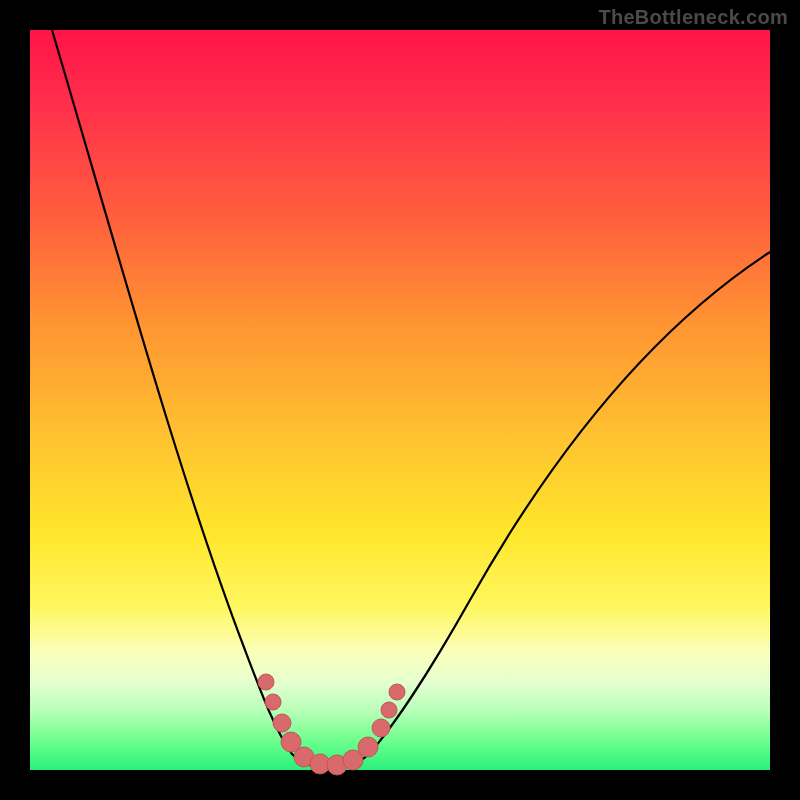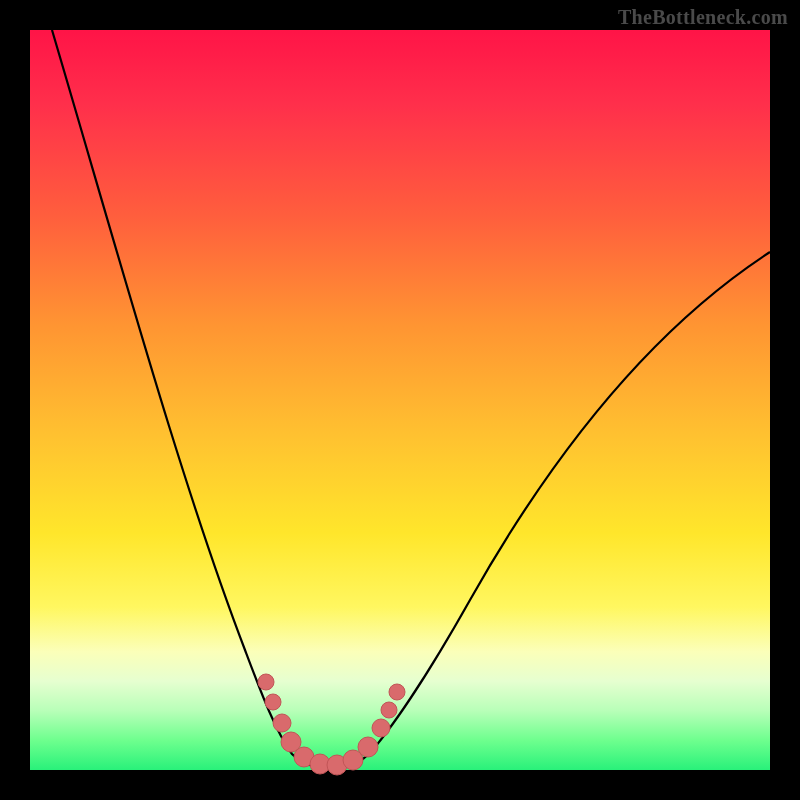--- a/index.html
+++ b/index.html
@@ -49,21 +49,20 @@
     overflow: visible;
   }
   .watermark {
     position: absolute;
     top: 6px;
     right: 12px;
     color: #4a4a4a;
     font-size: 20px;
     font-weight: 600;
     letter-spacing: 0.3px;
-    font-family: Liberation Serif, serif;
   }
 </style>
 </head>
 <body>
 
 <div class="frame">
   <div class="watermark">TheBottleneck.com</div>
   <div class="plot">
     <svg class="curve" viewBox="0 0 740 740">
       <path d="M 22 0

